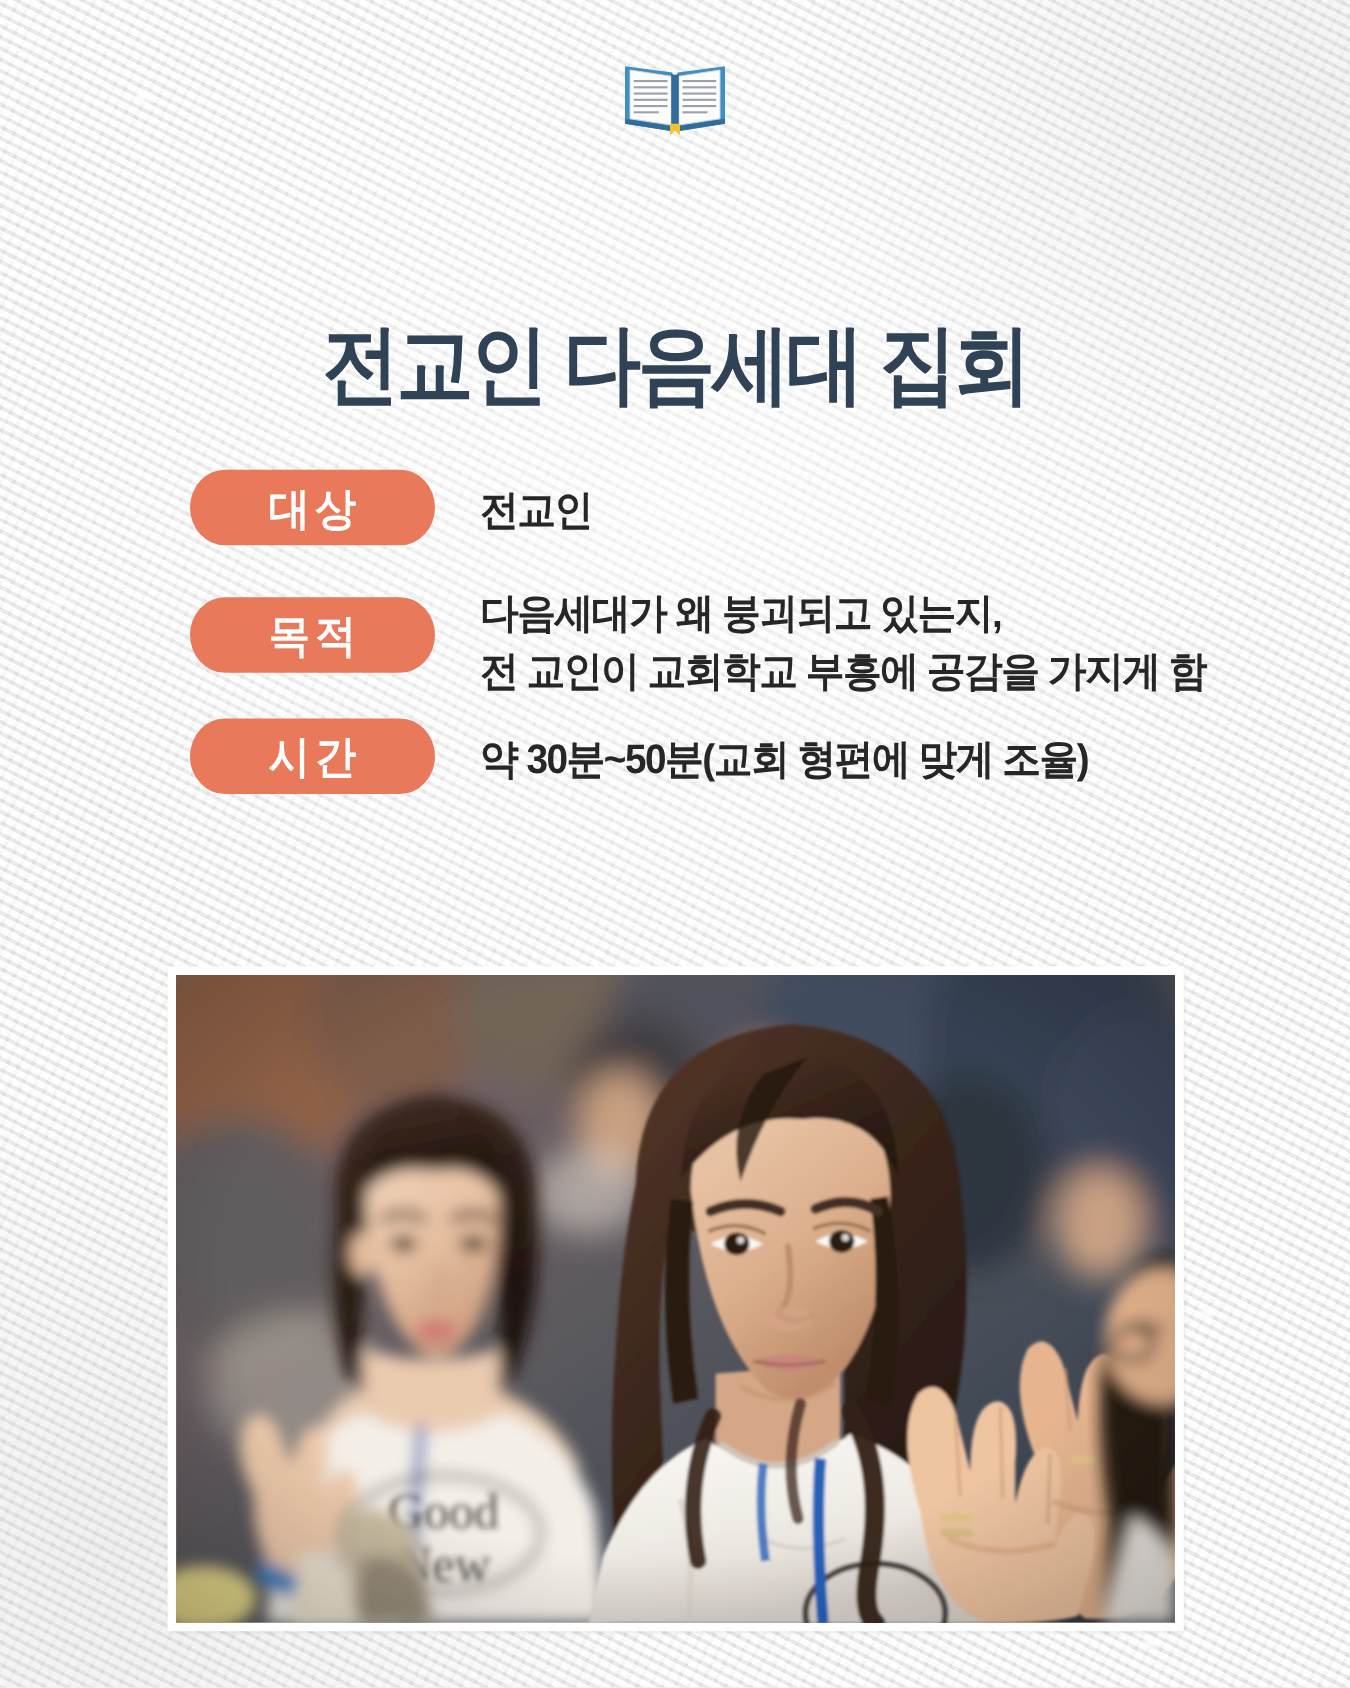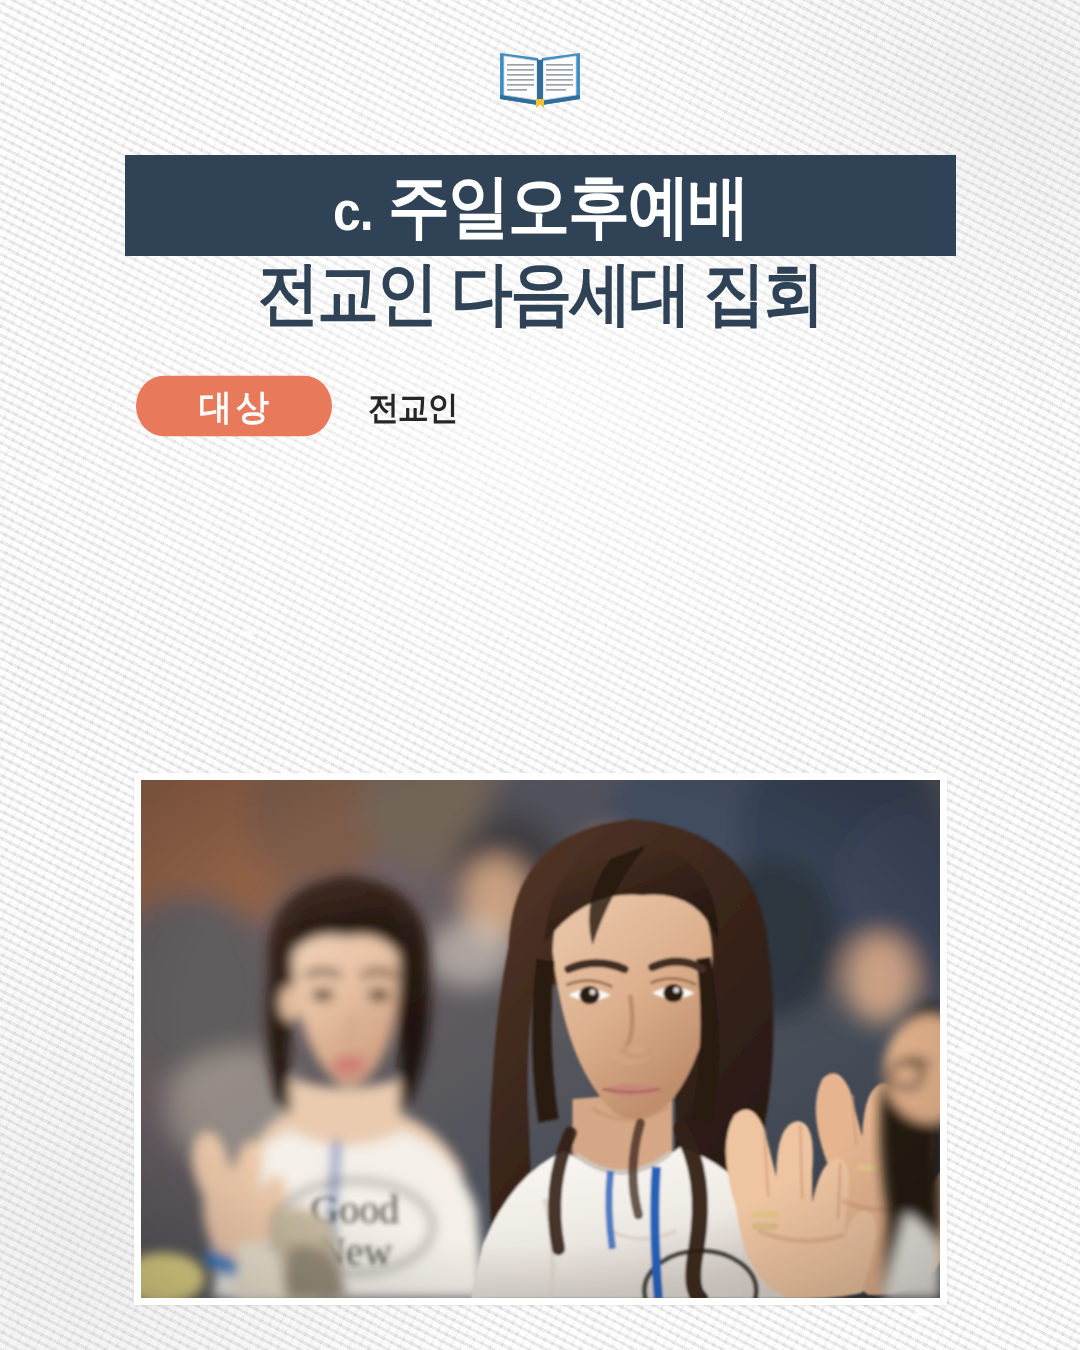--- a/index.html
+++ b/index.html
@@ -131,21 +131,21 @@
     letter-spacing: -2.5px;
     line-height: 1;
     transform: scaleY(1.12);
     text-shadow: 1px 2px 0 rgba(255,255,255,0.85);
     white-space: nowrap;
   }
 
   
   #details {
     position: absolute;
-    left: 136px;
+    left: 152px;
     top: 378px;
     width: 880px;
   }
 
   .detail-row {
     display: flex;
     align-items: flex-start;
     margin-bottom: 26px;
   }
 
@@ -246,37 +246,40 @@
           <rect x="48" y="42" width="20" height="1.7"></rect>
         </g>
 
         <path d="M39 12 L42 13 L45 12 L45 54 L42 55 L39 54 Z" fill="#2f6e9c"></path>
 
         <path d="M38 52 L46 52 L46 61 L42 57.5 L38 61 Z" fill="#f2c230"></path>
       </svg>
     </span>
   </div>
 
-  <div id="title-bar">
-    <div class="title-text">
-      <span class="title-prefix">c.</span>
-      <span>주일오후예배</span>
-    </div>
-  </div>
 
   <div id="subtitle">전교인 다음세대 집회</div>
 
   <div id="details">
 
     <div class="detail-row row-target">
       <div class="pill">대상</div>
       <div class="detail-value">전교인</div>
     </div>
 
-
+    <div class="detail-row row-purpose">
+      <div class="pill">목적</div>
+      <div class="detail-value">다음세대가 왜 붕괴되고 있는지,
+전 교인이 교회학교 부흥에 공감을 가지게 함</div>
+    </div>
+
+    <div class="detail-row row-time">
+      <div class="pill">시간</div>
+      <div class="detail-value">약 30분~50분(교회 형편에 맞게 조율)</div>
+    </div>
 
 
   </div>
 
   <div id="photo-frame">
     <div id="photo">
       <svg viewBox="0 0 800 520" preserveAspectRatio="xMidYMid slice" xmlns="http://www.w3.org/2000/svg" aria-label="worship photo">
         <defs>
           <filter id="bgblur">
               <feGaussianBlur stdDeviation="13"></feGaussianBlur>

